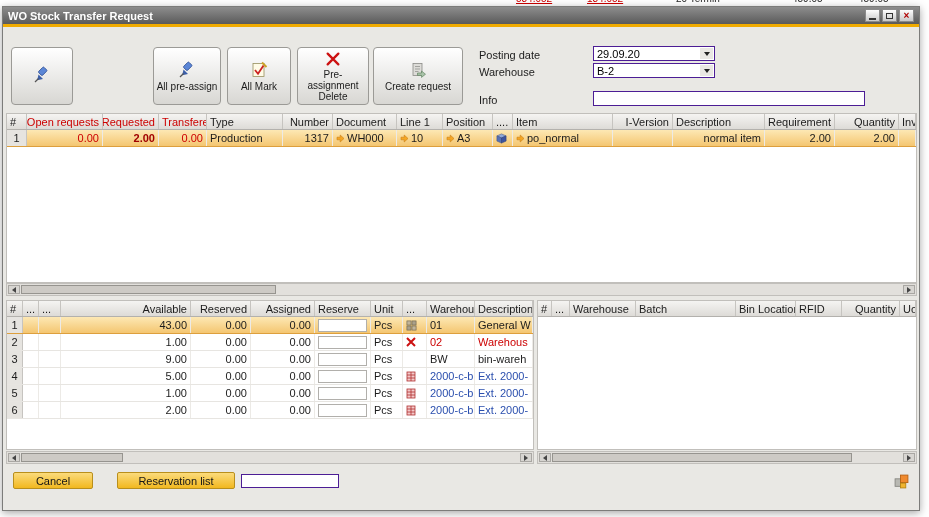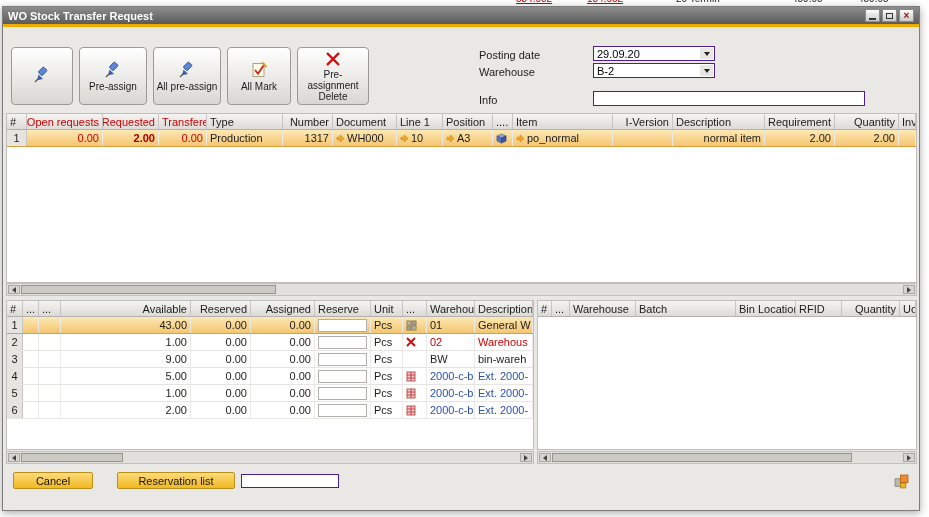--- a/index.html
+++ b/index.html
@@ -107,30 +107,20 @@
     <div class="tbtn" style="left:8px;width:62px">
       <span class="icon">
         <svg width="18" height="18" viewBox="0 0 18 18">
             <rect x="7" y="1.5" width="5.5" height="7.5" rx="1" transform="rotate(45 9.7 5.2)" fill="#5b86d6" stroke="#2f4f93" stroke-width="0.8"></rect>
             <path d="M5.5 8.5 L10 13 L4.2 14.2 Z" fill="#3b5ea8"></path>
             <line x1="5.5" y1="12.5" x2="2" y2="16" stroke="#555" stroke-width="1.3"></line>
           </svg>
       </span>
       <span class="blabel"></span>
     </div>
-    <div class="tbtn" style="left:76px;width:68px">
-      <span class="icon">
-        <svg width="18" height="18" viewBox="0 0 18 18">
-            <rect x="7" y="1.5" width="5.5" height="7.5" rx="1" transform="rotate(45 9.7 5.2)" fill="#5b86d6" stroke="#2f4f93" stroke-width="0.8"></rect>
-            <path d="M5.5 8.5 L10 13 L4.2 14.2 Z" fill="#3b5ea8"></path>
-            <line x1="5.5" y1="12.5" x2="2" y2="16" stroke="#555" stroke-width="1.3"></line>
-          </svg>
-      </span>
-      <span class="blabel">Pre-assign</span>
-    </div>
     <div class="tbtn" style="left:224px;width:64px">
       <span class="icon">
         <svg width="18" height="18" viewBox="0 0 18 18">
             <rect x="3" y="2.5" width="11" height="13" fill="#fffbe6" stroke="#97905e" stroke-width="0.8"></rect>
             <path d="M5 9 L8 12.8 L13.5 4.5" fill="none" stroke="#cc2222" stroke-width="1.8"></path>
             <path d="M12 1.5 L16.5 6" stroke="#c9a227" stroke-width="2"></path>
           </svg>
       </span>
       <span class="blabel">All Mark</span>
     </div>
@@ -144,20 +134,30 @@
       </span>
       <span class="blabel">All pre-assign</span>
     </div>
     <div class="tbtn" style="left:294px;width:72px">
       <span class="icon">
         <svg width="16" height="16" viewBox="0 0 18 18">
             <path d="M3 3 L15 15 M15 3 L3 15" stroke="#cc1111" stroke-width="2.6" stroke-linecap="round"></path>
           </svg>
       </span>
       <span class="blabel">Pre-assignment Delete</span>
+    </div>
+    <div class="tbtn" style="left:370px;width:90px">
+      <span class="icon">
+        <svg width="18" height="18" viewBox="0 0 18 18">
+            <rect x="4" y="2.5" width="9" height="12" fill="#dddcd8" stroke="#8b8b87" stroke-width="0.8"></rect>
+            <path d="M6 5.5 h5 M6 8 h5 M6 10.5 h3.5" stroke="#9b9b97" stroke-width="0.9"></path>
+            <path d="M8.5 12 h4 v-2 l4 3.2 -4 3.2 v-2 h-4 z" fill="#a9c3a9" stroke="#567a56" stroke-width="0.6"></path>
+          </svg>
+      </span>
+      <span class="blabel">Create request</span>
     </div>
 
     <div class="flabel" style="left:476px;top:22px">Posting date</div>
     <div class="field combo" style="left:590px;top:19px;width:122px;height:15px">
       <span class="field-text">29.09.20</span>
       <span class="combo-btn">
           <span class="tri-d"></span>
         </span>
     </div>
     <div class="flabel" style="left:476px;top:39px">Warehouse</div>

